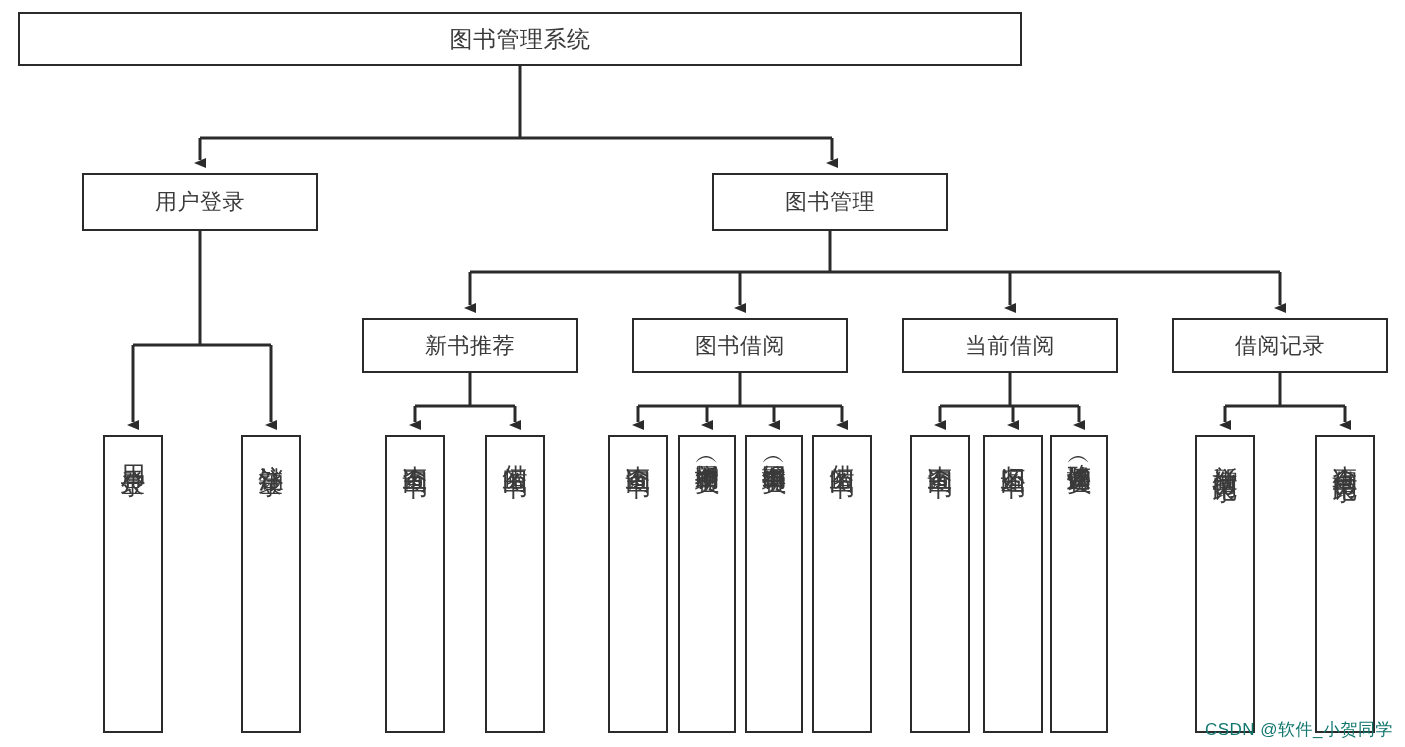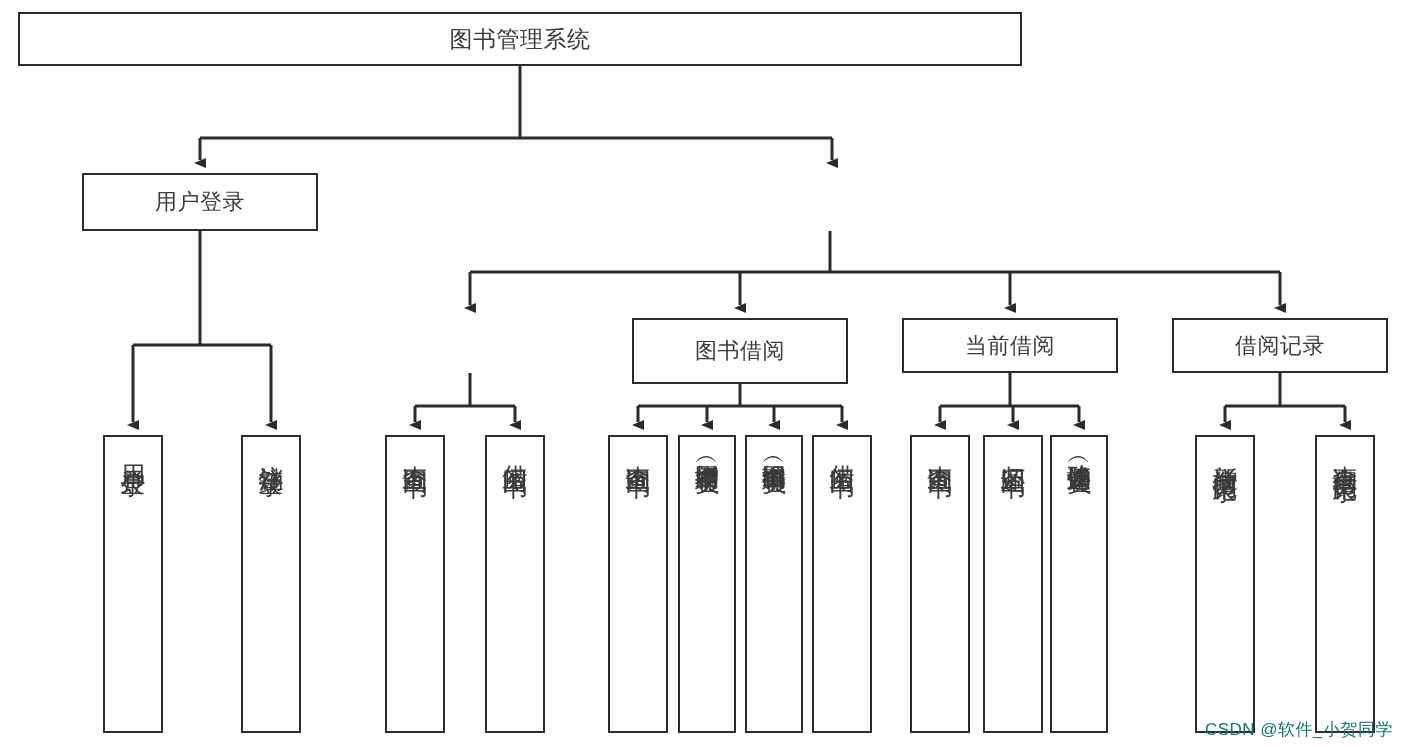--- a/index.html
+++ b/index.html
@@ -136,22 +136,28 @@
     </g>
   </svg>
 
   <div class="node horiz root" style="left:18px; top:12px; width:1004px; height:54px;">
     <span class="node-label">图书管理系统</span>
   </div>
 
   <div class="node horiz" style="left:82px; top:173px; width:236px; height:58px;">
     <span class="node-label">用户登录</span>
   </div>
-
-  <div class="node horiz" style="left:632px; top:318px; width:216px; height:66px;">
+  <div class="node horiz" style="left:712px; top:173px; width:236px; height:58px;">
+    <span class="node-label">图书管理</span>
+  </div>
+
+  <div class="node horiz" style="left:362px; top:318px; width:216px; height:55px;">
+    <span class="node-label">新书推荐</span>
+  </div>
+  <div class="node horiz" style="left:632px; top:318px; width:216px; height:55px;">
     <span class="node-label">图书借阅</span>
   </div>
   <div class="node horiz" style="left:1172px; top:318px; width:216px; height:55px;">
     <span class="node-label">借阅记录</span>
   </div>
   <div class="node horiz" style="left:902px; top:318px; width:216px; height:55px;">
     <span class="node-label">当前借阅</span>
   </div>
 
   <div class="node vert" style="left:103px; top:435px; width:60px; height:298px;">

